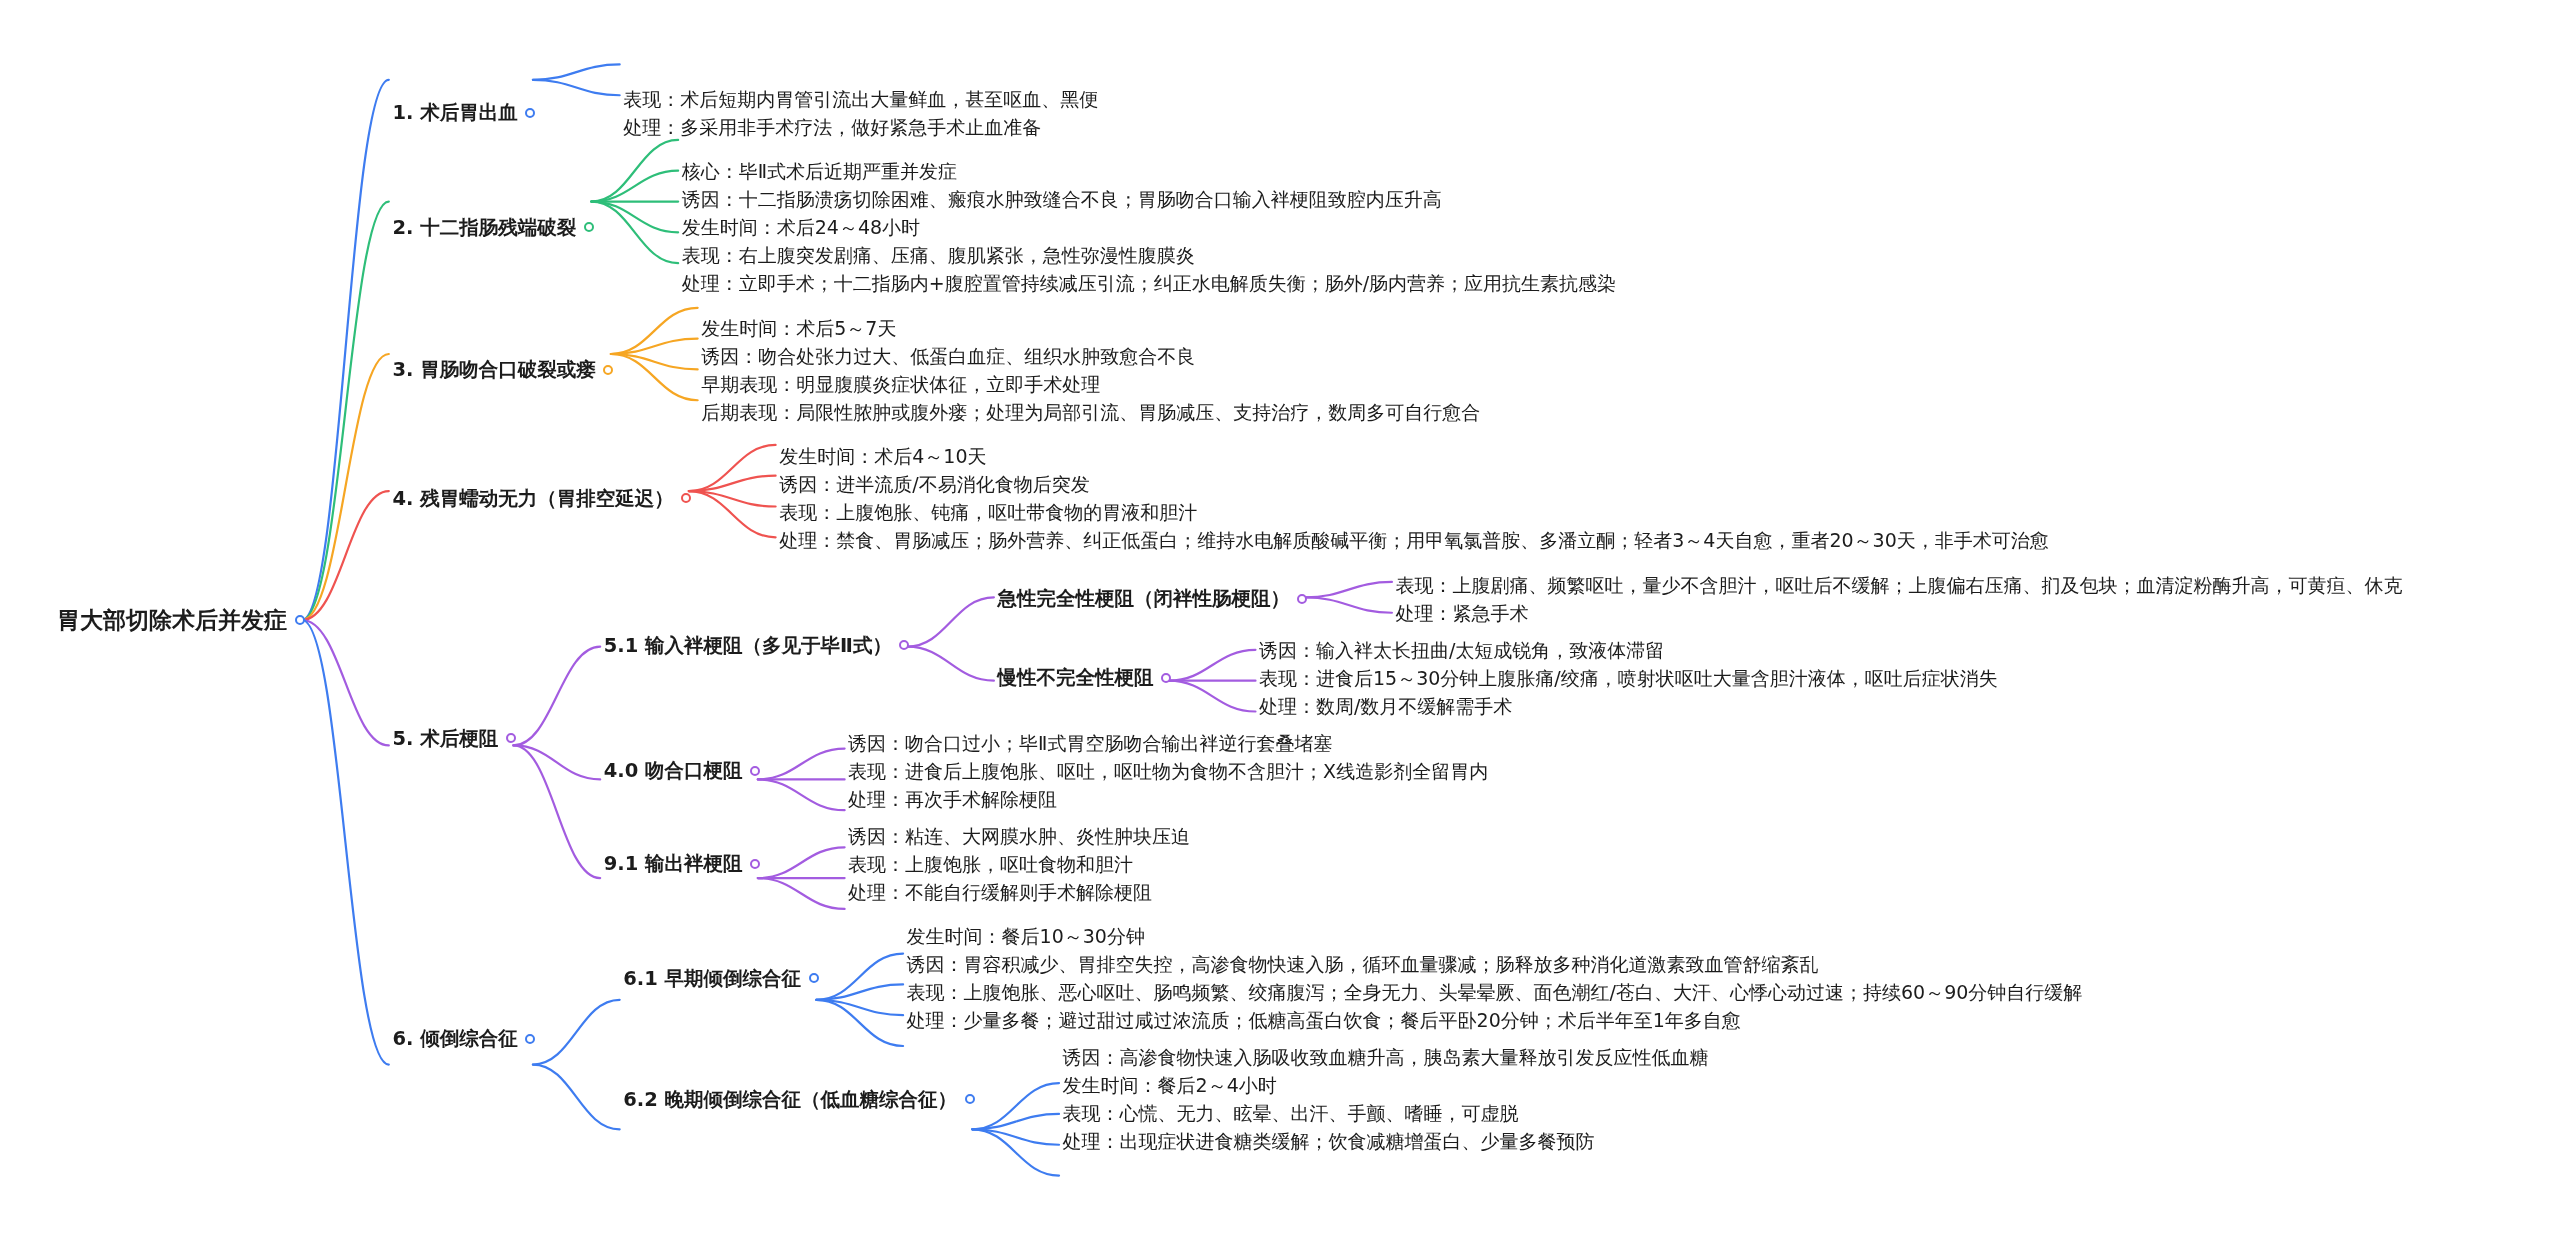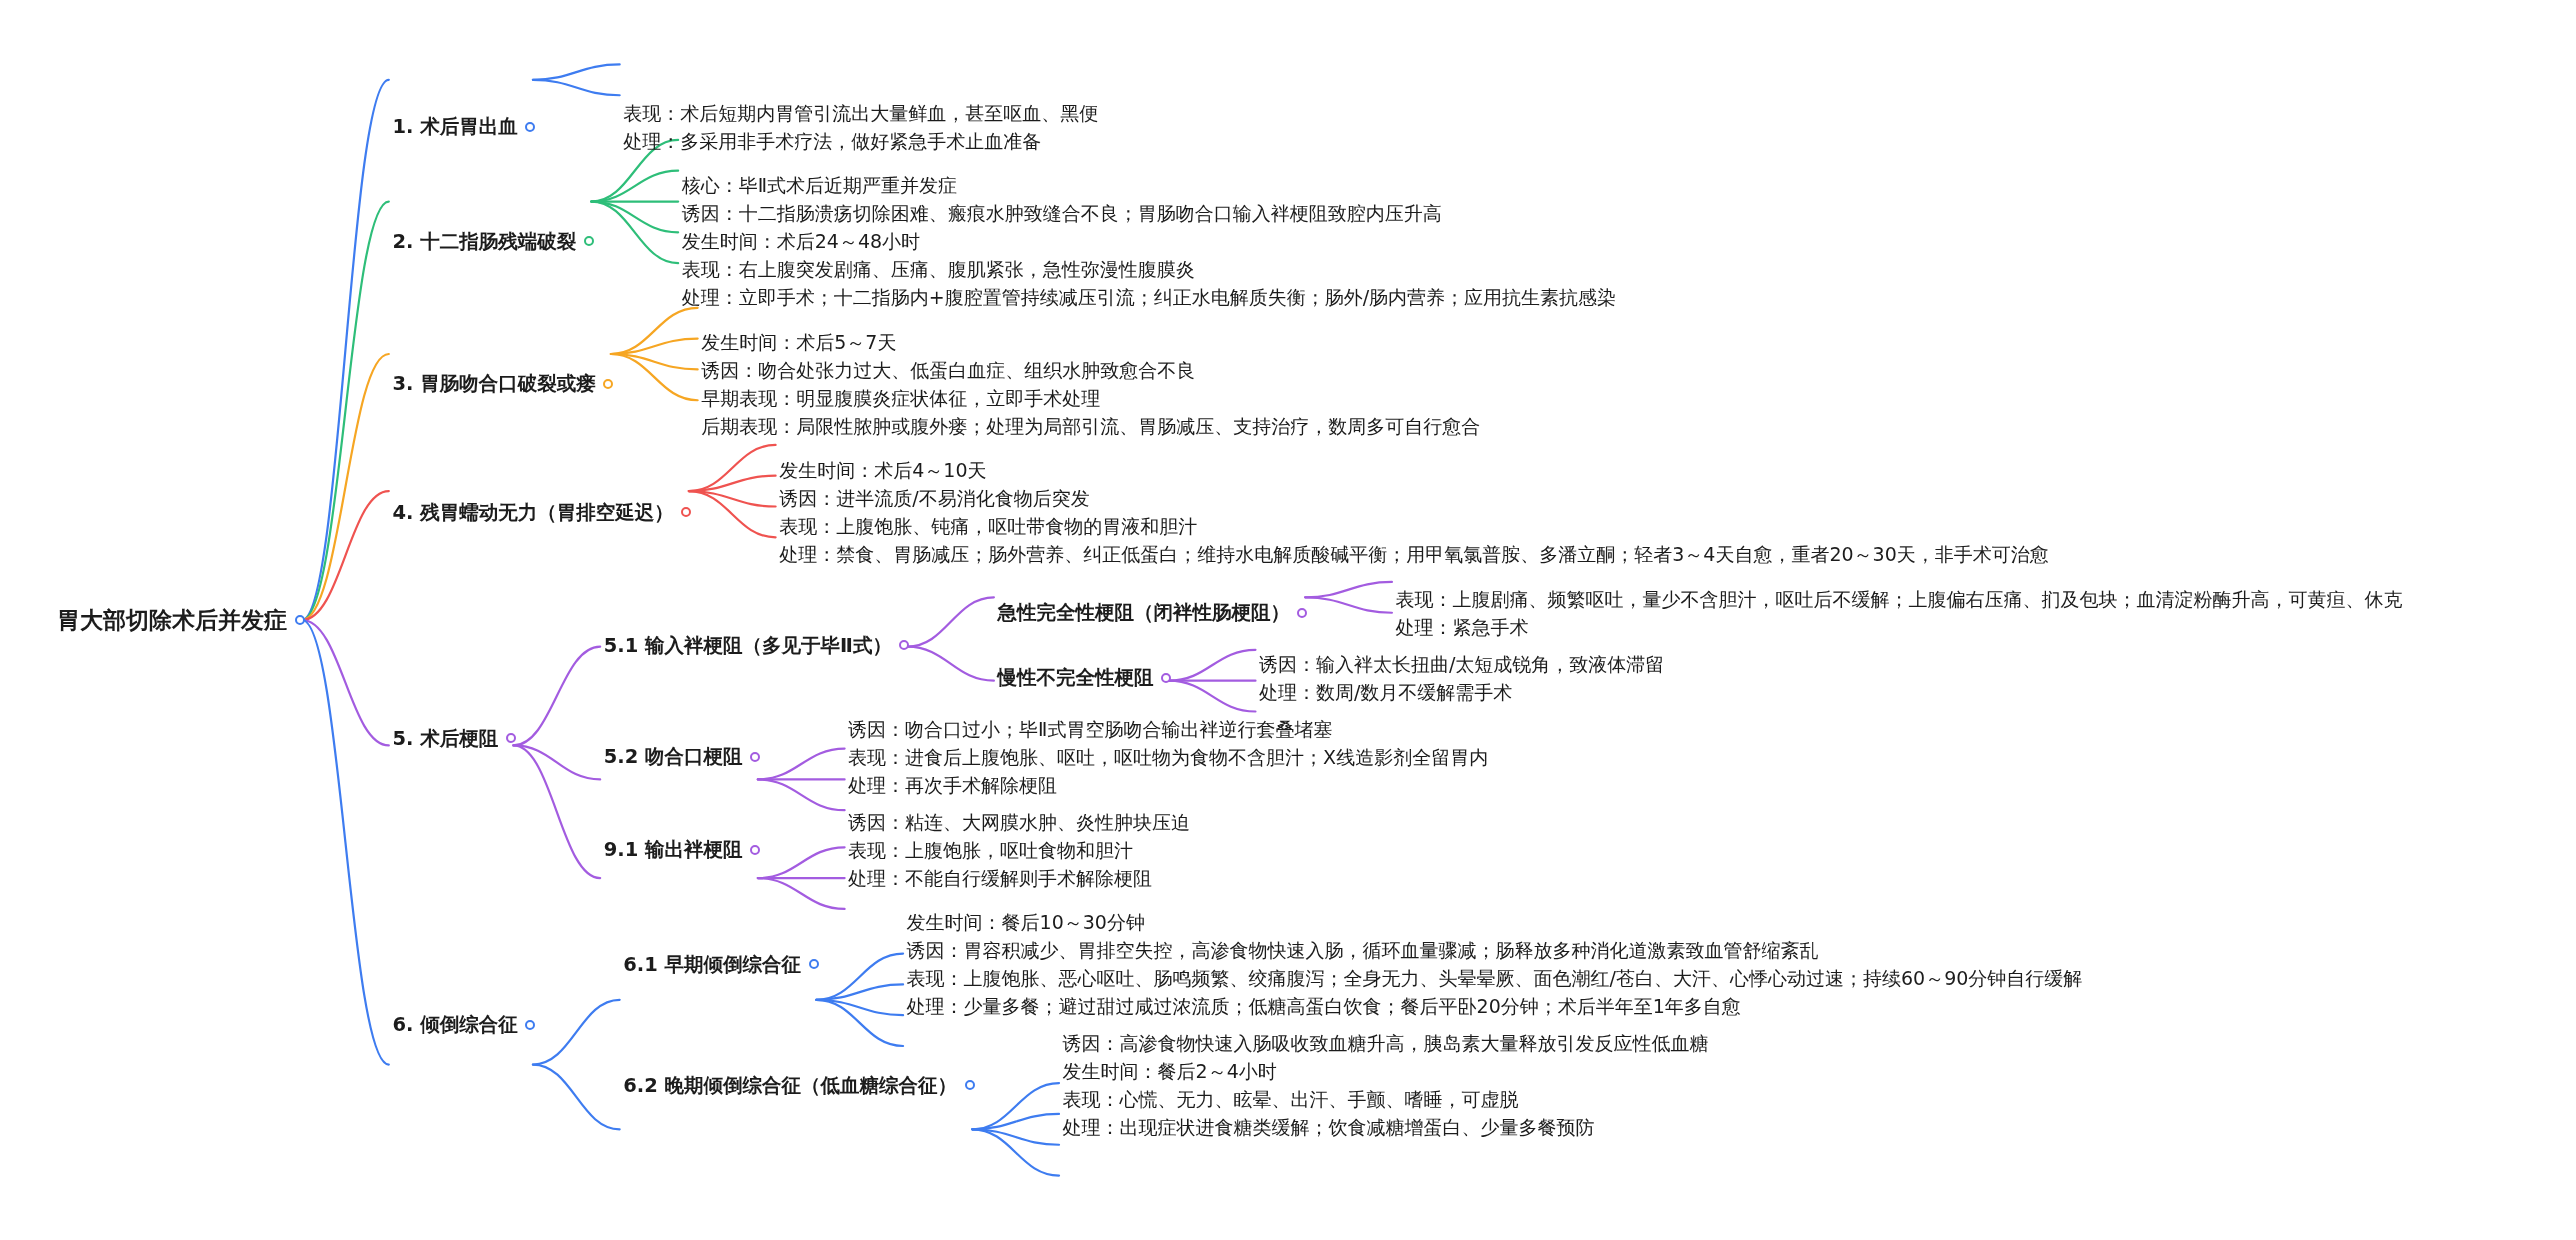--- a/index.html
+++ b/index.html
@@ -273,30 +273,35 @@
                     <span class="dot" style="border-color: rgb(163, 92, 224);"></span>
                   </div>
                   <div class="children gap-leaves">
                     <div class="node">
                       <div class="topic depth2 leaf">
                         <span class="topic-text">诱因：输入袢太长扭曲/太短成锐角，致液体滞留</span>
                       </div>
                     </div>
                     <div class="node">
                       <div class="topic depth2 leaf">
+                        <span class="topic-text">表现：进食后15～30分钟上腹胀痛/绞痛，喷射状呕吐大量含胆汁液体，呕吐后症状消失</span>
+                      </div>
+                    </div>
+                    <div class="node">
+                      <div class="topic depth2 leaf">
                         <span class="topic-text">处理：数周/数月不缓解需手术</span>
                       </div>
                     </div>
                   </div>
                 </div>
               </div>
             </div>
             <div class="node">
               <div class="topic depth2 has-children">
-                <span class="topic-text">5.2 吻合口梗阻</span>
+                <span class="topic-text">4.0 吻合口梗阻</span>
                 <span class="dot" style="border-color: rgb(163, 92, 224);"></span>
               </div>
               <div class="children gap-leaves">
                 <div class="node">
                   <div class="topic depth2 leaf">
                     <span class="topic-text">诱因：吻合口过小；毕Ⅱ式胃空肠吻合输出袢逆行套叠堵塞</span>
                   </div>
                 </div>
                 <div class="node">
                   <div class="topic depth2 leaf">

